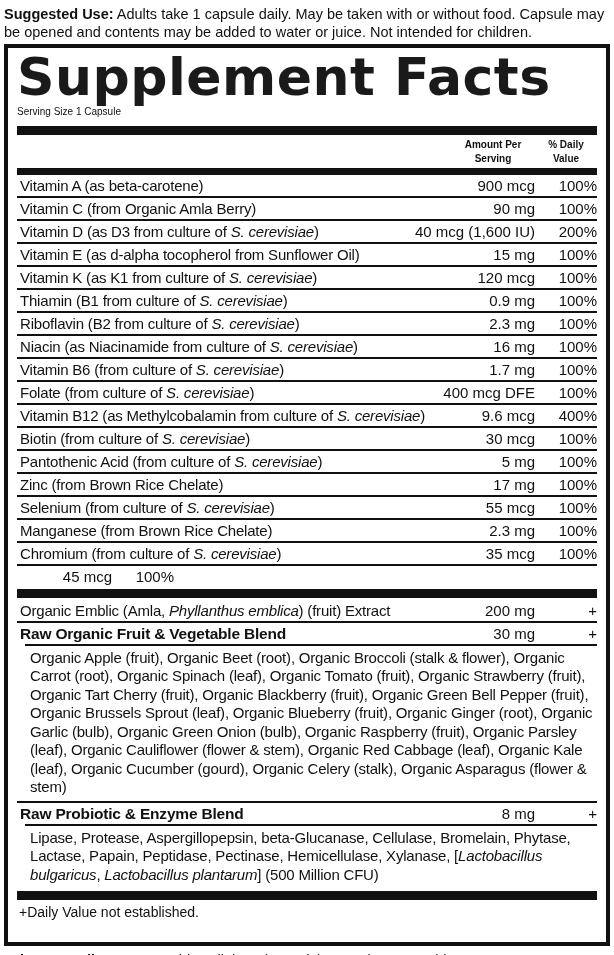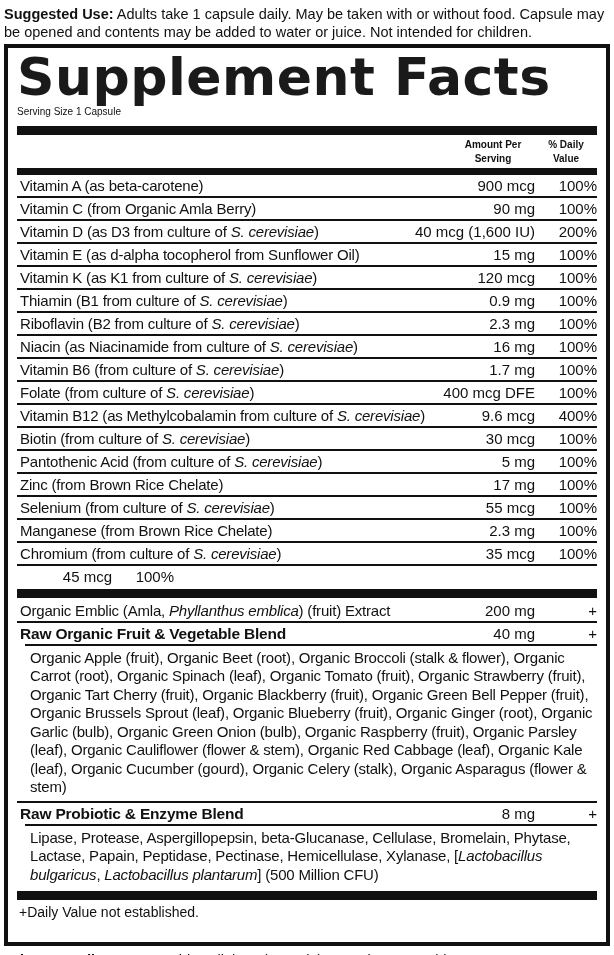--- a/index.html
+++ b/index.html
@@ -170,21 +170,21 @@
         </div>
         <div class="bar sect"></div>
         <div class="row">
           <div class="nm"><span>Organic Emblic (Amla, </span><i>Phyllanthus emblica</i><span>) (fruit) Extract</span></div>
           <div class="amt">200 mg</div>
           <div class="dv">+</div>
         </div>
         <div class="sep"></div>
         <div class="row bold">
           <div class="nm"><span>Raw Organic Fruit &amp; Vegetable Blend</span></div>
-          <div class="amt">40 mg</div>
+          <div class="amt">30 mg</div>
           <div class="dv">+</div>
         </div>
         <div class="sep inset"></div>
         <div class="desc"><span>Organic Apple (fruit), Organic Beet (root), Organic Broccoli (stalk &amp; flower), Organic Carrot (root), Organic Spinach (leaf), Organic Tomato (fruit), Organic Strawberry (fruit), Organic Tart Cherry (fruit), Organic Blackberry (fruit), Organic Green Bell Pepper (fruit), Organic Brussels Sprout (leaf), Organic Blueberry (fruit), Organic Ginger (root), Organic Garlic (bulb), Organic Green Onion (bulb), Organic Raspberry (fruit), Organic Parsley (leaf), Organic Cauliflower (flower &amp; stem), Organic Red Cabbage (leaf), Organic Kale (leaf), Organic Cucumber (gourd), Organic Celery (stalk), Organic Asparagus (flower &amp; stem)</span></div>
         <div class="sep"></div>
         <div class="row bold">
           <div class="nm"><span>Raw Probiotic &amp; Enzyme Blend</span></div>
           <div class="amt">8 mg</div>
           <div class="dv">+</div>
         </div>

